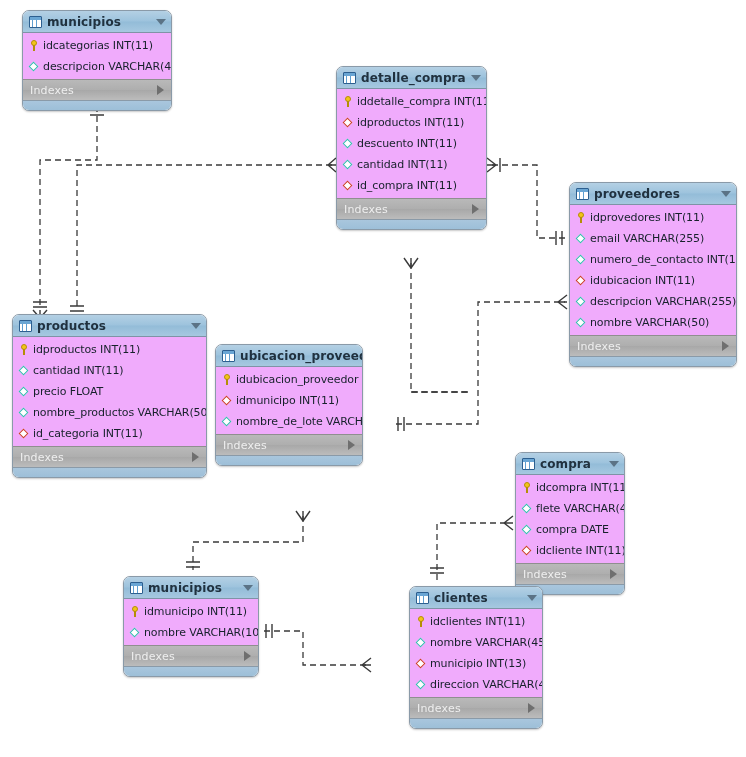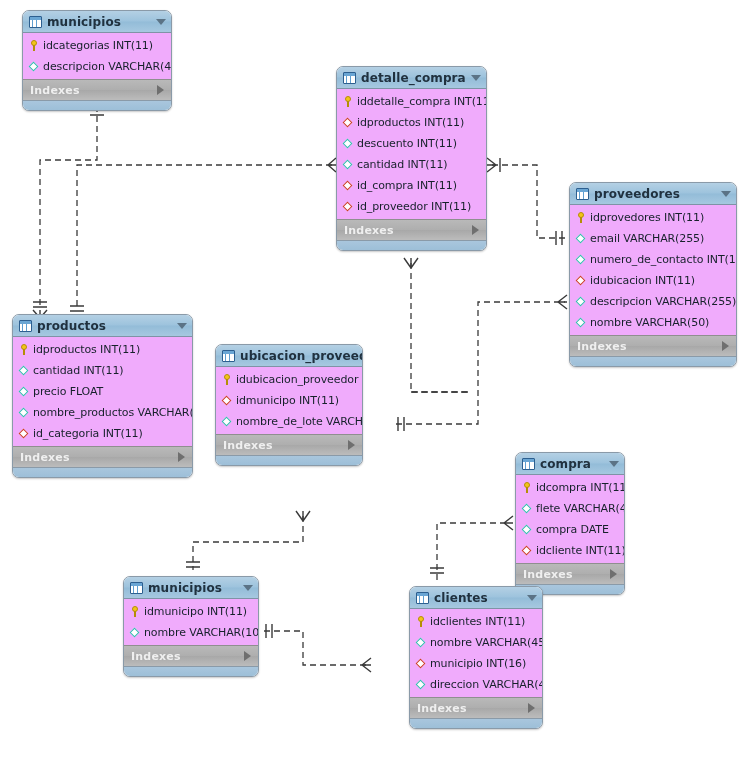--- a/index.html
+++ b/index.html
@@ -144,21 +144,21 @@
     height: 20px;
     display: flex;
     align-items: center;
     padding: 0 7px 0 7px;
     background: linear-gradient(to bottom, #b9b9b9 0%, #aeaeae 50%, #a8a8a8 51%, #bcbcbc 100%);
     border-top: 1px solid #8f8f8f;
   }
   .idx-txt {
     font-size: 11px;
     color: #efefef;
-    font-weight: bold;
+    font-weight: normal;
     flex: 1 1 auto;
     letter-spacing: 0.2px;
   }
   .idx-arrow {
     width: 0; height: 0;
     border-top: 5px solid transparent;
     border-bottom: 5px solid transparent;
     border-left: 7px solid #6f6f6f;
   }
   .foot {
@@ -272,24 +272,20 @@
           <span class="col-txt">descuento INT(11)</span>
         </div>
         <div class="col">
           <span class="ic ic-col"></span>
           <span class="col-txt">cantidad INT(11)</span>
         </div>
         <div class="col">
           <span class="ic ic-fk"></span>
           <span class="col-txt">id_compra INT(11)</span>
         </div>
-        <div class="col">
-          <span class="ic ic-fk"></span>
-          <span class="col-txt">id_proveedor INT(11)</span>
-        </div>
       </div>
       <div class="idx">
         <span class="idx-txt">Indexes</span>
         <span class="idx-arrow"></span>
       </div>
       <div class="foot"></div>
     </div>
     <div class="tbl" style="left: 569px; top: 182px; width: 168px;">
       <div class="tbl-hd">
         <span class="tbl-ico"></span>
@@ -321,21 +317,21 @@
           <span class="ic ic-col"></span>
           <span class="col-txt">nombre VARCHAR(50)</span>
         </div>
       </div>
       <div class="idx">
         <span class="idx-txt">Indexes</span>
         <span class="idx-arrow"></span>
       </div>
       <div class="foot"></div>
     </div>
-    <div class="tbl" style="left: 12px; top: 314px; width: 181px;">
+    <div class="tbl" style="left: 12px; top: 314px; width: 195px;">
       <div class="tbl-hd">
         <span class="tbl-ico"></span>
         <span class="tbl-name">productos</span>
         <span class="caret"></span>
       </div>
       <div class="cols">
         <div class="col">
           <span class="ic ic-pk"></span>
           <span class="col-txt">idproductos INT(11)</span>
         </div>
@@ -450,21 +446,21 @@
         <div class="col">
           <span class="ic ic-pk"></span>
           <span class="col-txt">idclientes INT(11)</span>
         </div>
         <div class="col">
           <span class="ic ic-col"></span>
           <span class="col-txt">nombre VARCHAR(45)</span>
         </div>
         <div class="col">
           <span class="ic ic-fk"></span>
-          <span class="col-txt">municipio INT(16)</span>
+          <span class="col-txt">municipio INT(13)</span>
         </div>
         <div class="col">
           <span class="ic ic-col"></span>
           <span class="col-txt">direccion VARCHAR(45)</span>
         </div>
       </div>
       <div class="idx">
         <span class="idx-txt">Indexes</span>
         <span class="idx-arrow"></span>
       </div>

